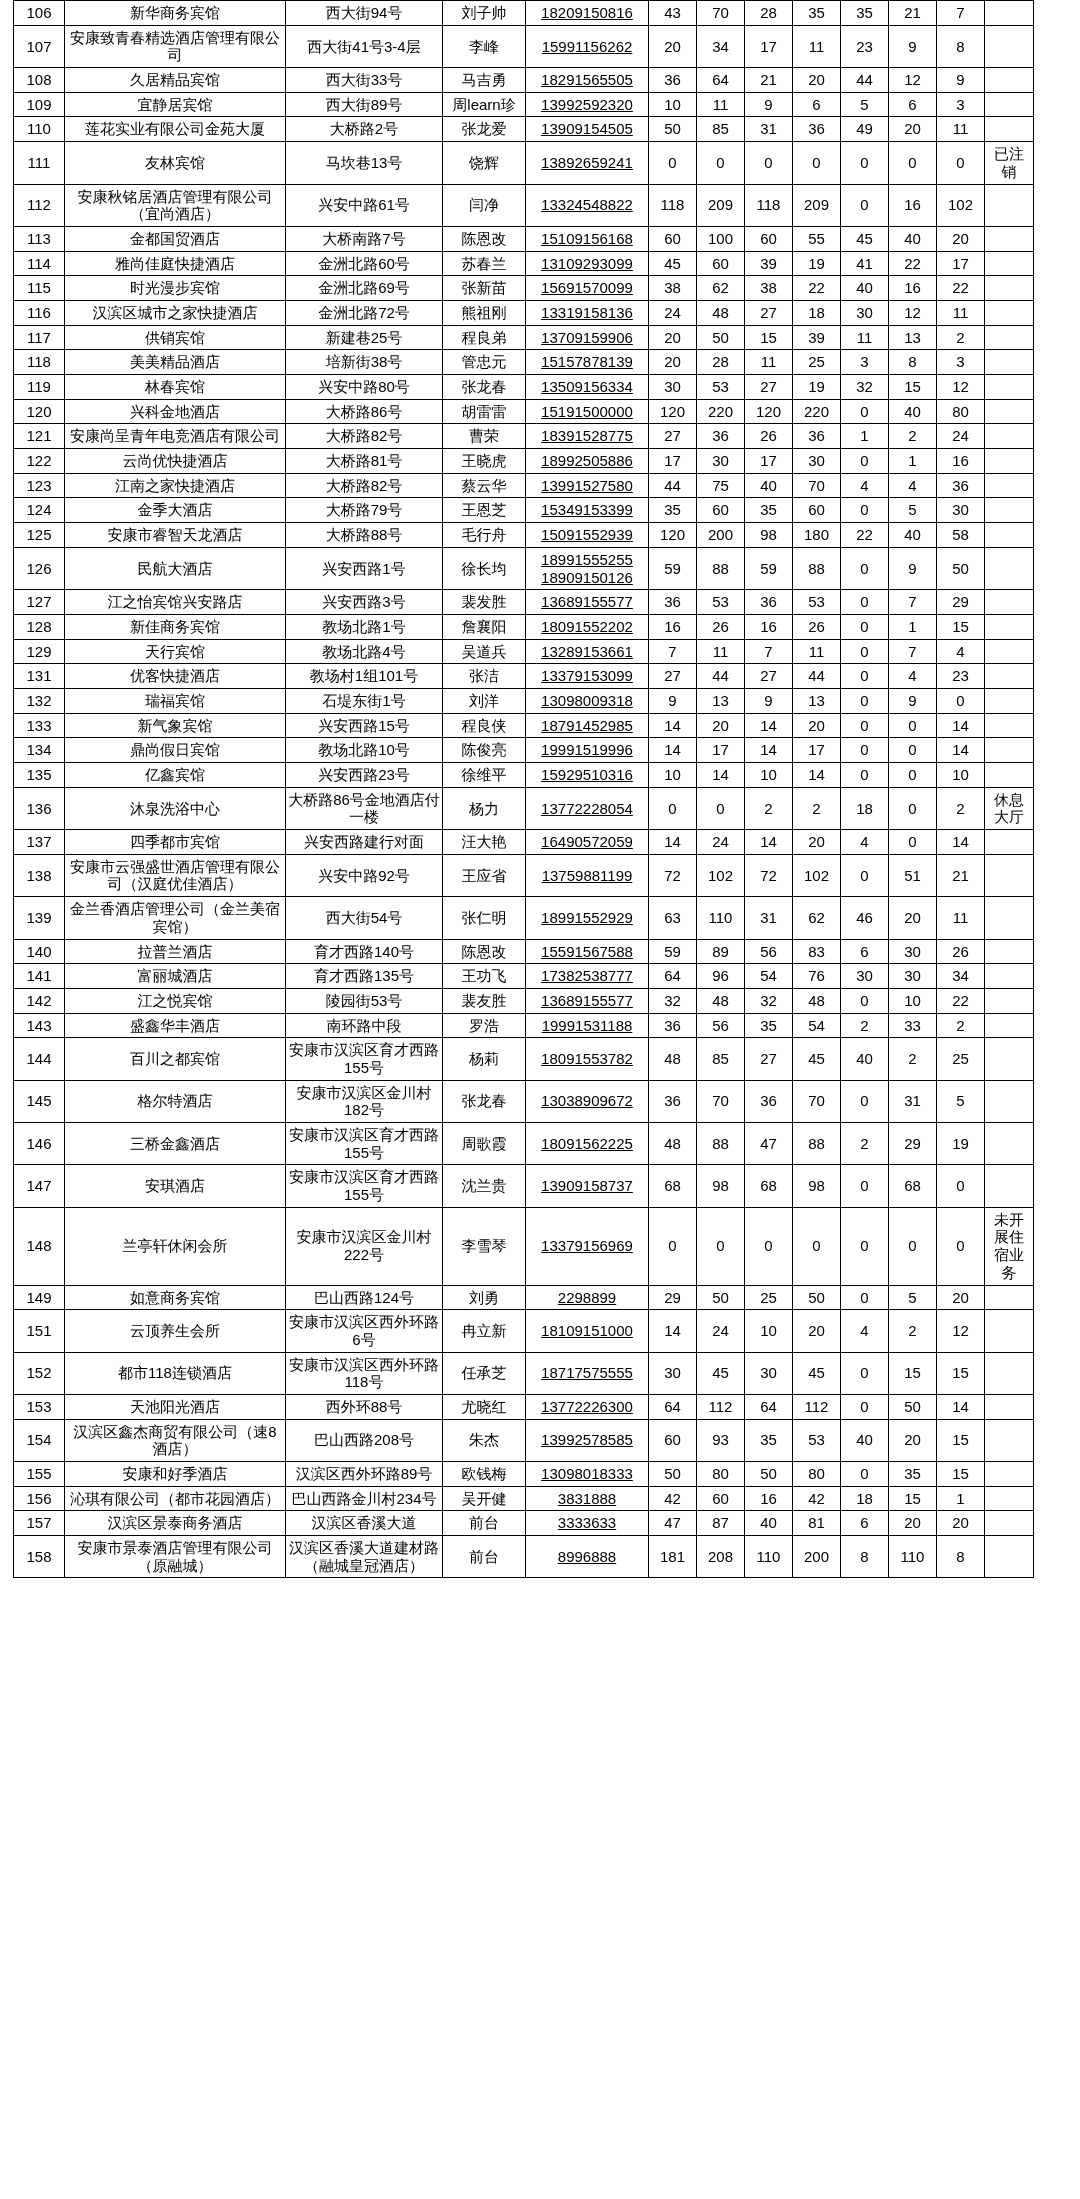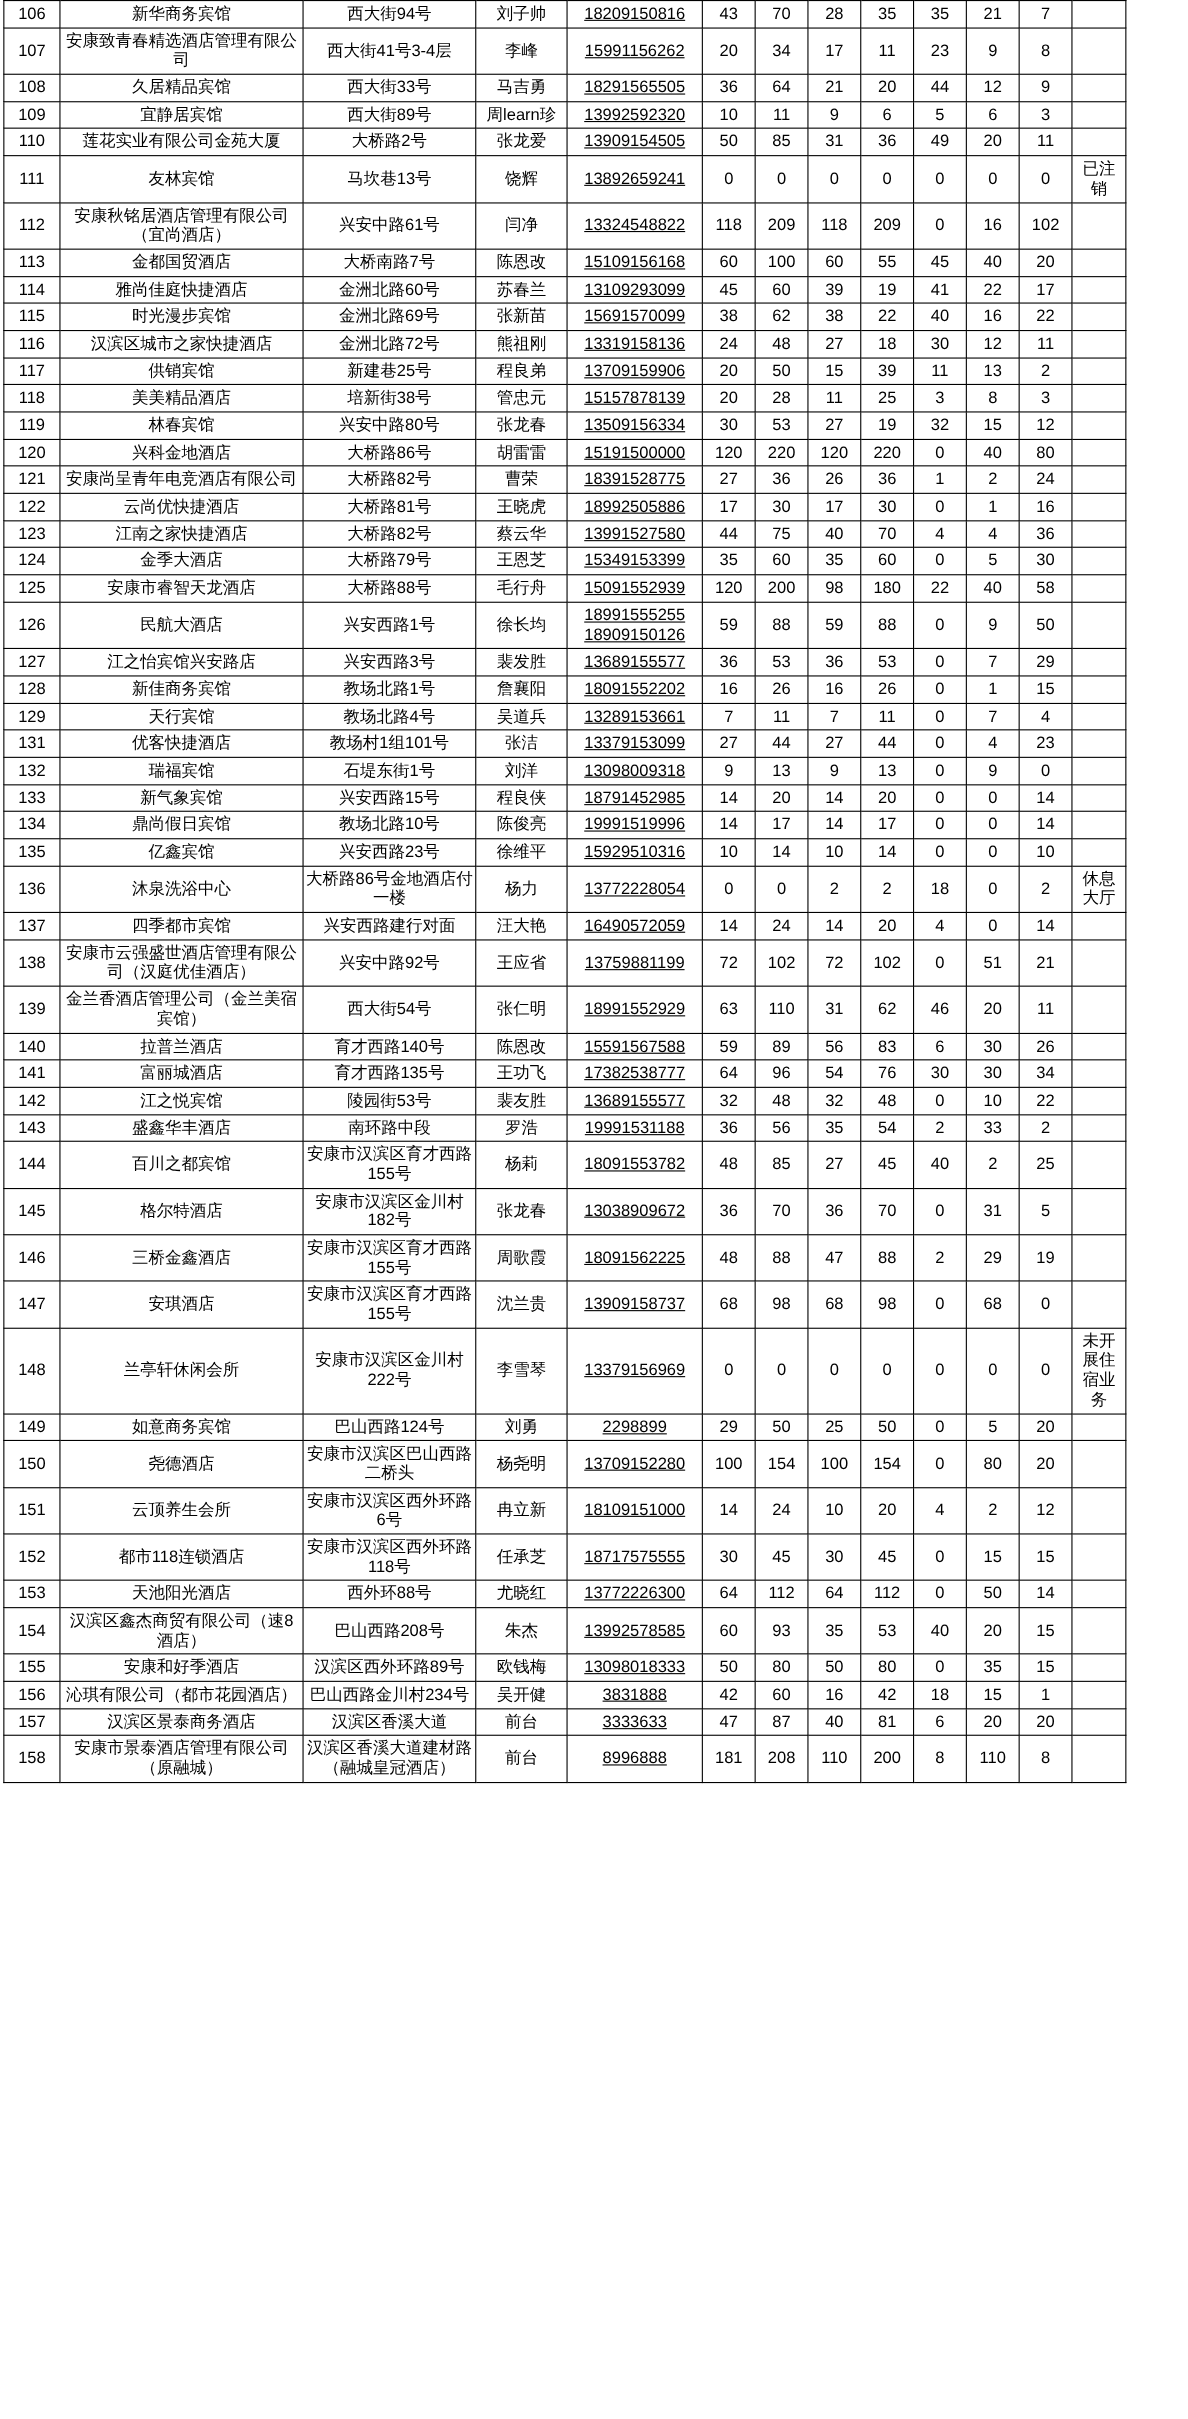--- a/index.html
+++ b/index.html
@@ -13,21 +13,21 @@
   }
   #page {
     width: 1080px;
     min-height: 2199px;
     background: #ffffff;
     position: relative;
   }
   table.reg {
     border-collapse: collapse;
     width: 856px;
-    margin: 0 3px;
+    margin: 0 13px;
     table-layout: fixed;
   }
   table.reg td {
     border: 1px solid #000000;
     font-size: 15px;
     line-height: 1.18;
     padding: 3px 2px;
     text-align: center;
     vertical-align: middle;
     word-wrap: break-word;
@@ -687,35 +687,20 @@
           <td class="c-n">29</td>
           <td class="c-n">50</td>
           <td class="c-n">25</td>
           <td class="c-n">50</td>
           <td class="c-n">0</td>
           <td class="c-n">5</td>
           <td class="c-n">20</td>
           <td class="c-note"></td>
         </tr>
         <tr>
-          <td class="c-id">150</td>
-          <td class="c-name">尧德酒店</td>
-          <td class="c-addr">安康市汉滨区巴山西路二桥头</td>
-          <td class="c-person">杨尧明</td>
-          <td class="c-phone">13709152280</td>
-          <td class="c-n">100</td>
-          <td class="c-n">154</td>
-          <td class="c-n">100</td>
-          <td class="c-n">154</td>
-          <td class="c-n">0</td>
-          <td class="c-n">80</td>
-          <td class="c-n">20</td>
-          <td class="c-note"></td>
-        </tr>
-        <tr>
           <td class="c-id">151</td>
           <td class="c-name">云顶养生会所</td>
           <td class="c-addr">安康市汉滨区西外环路6号</td>
           <td class="c-person">冉立新</td>
           <td class="c-phone">18109151000</td>
           <td class="c-n">14</td>
           <td class="c-n">24</td>
           <td class="c-n">10</td>
           <td class="c-n">20</td>
           <td class="c-n">4</td>

